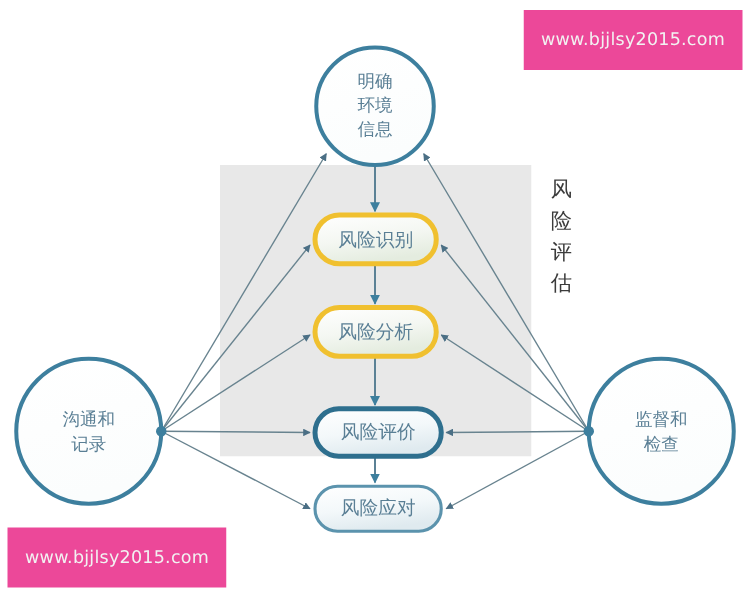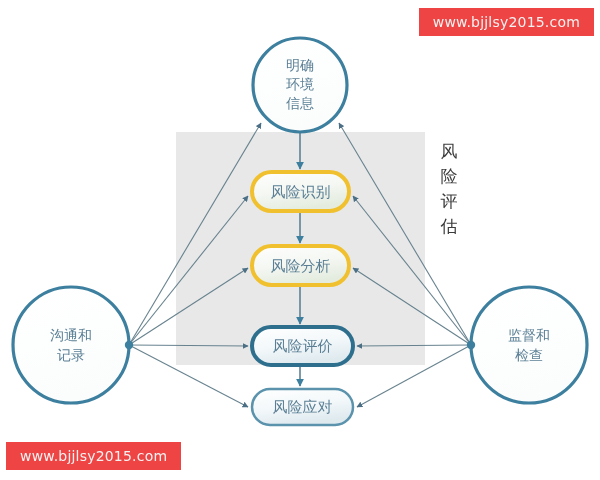--- a/index.html
+++ b/index.html
@@ -37,26 +37,26 @@
   .circle-text { font-size: 14px; }
   .box-text  { font-size: 15px; }
   .panel-label-text {
     font-family: "DejaVu Sans", "Liberation Sans", sans-serif;
     font-size: 17px;
     fill: #3b3b3b;
     text-anchor: middle;
   }
   .watermark {
     position: absolute;
-    background: #ef4444;
+    background: #ec4899;
     color: #f2f2f2;
     font-family: "DejaVu Sans", "Liberation Sans", sans-serif;
     font-size: 14px;
     letter-spacing: 0.2px;
-    padding: 7px 14px;
+    padding: 17px 14px;
     white-space: nowrap;
     line-height: 1;
   }
   #wm-top { right: 6px; top: 8px; }
   #wm-bottom { left: 6px; bottom: 10px; }
 </style>
 </head>
 <body>
 
 <div id="stage">

